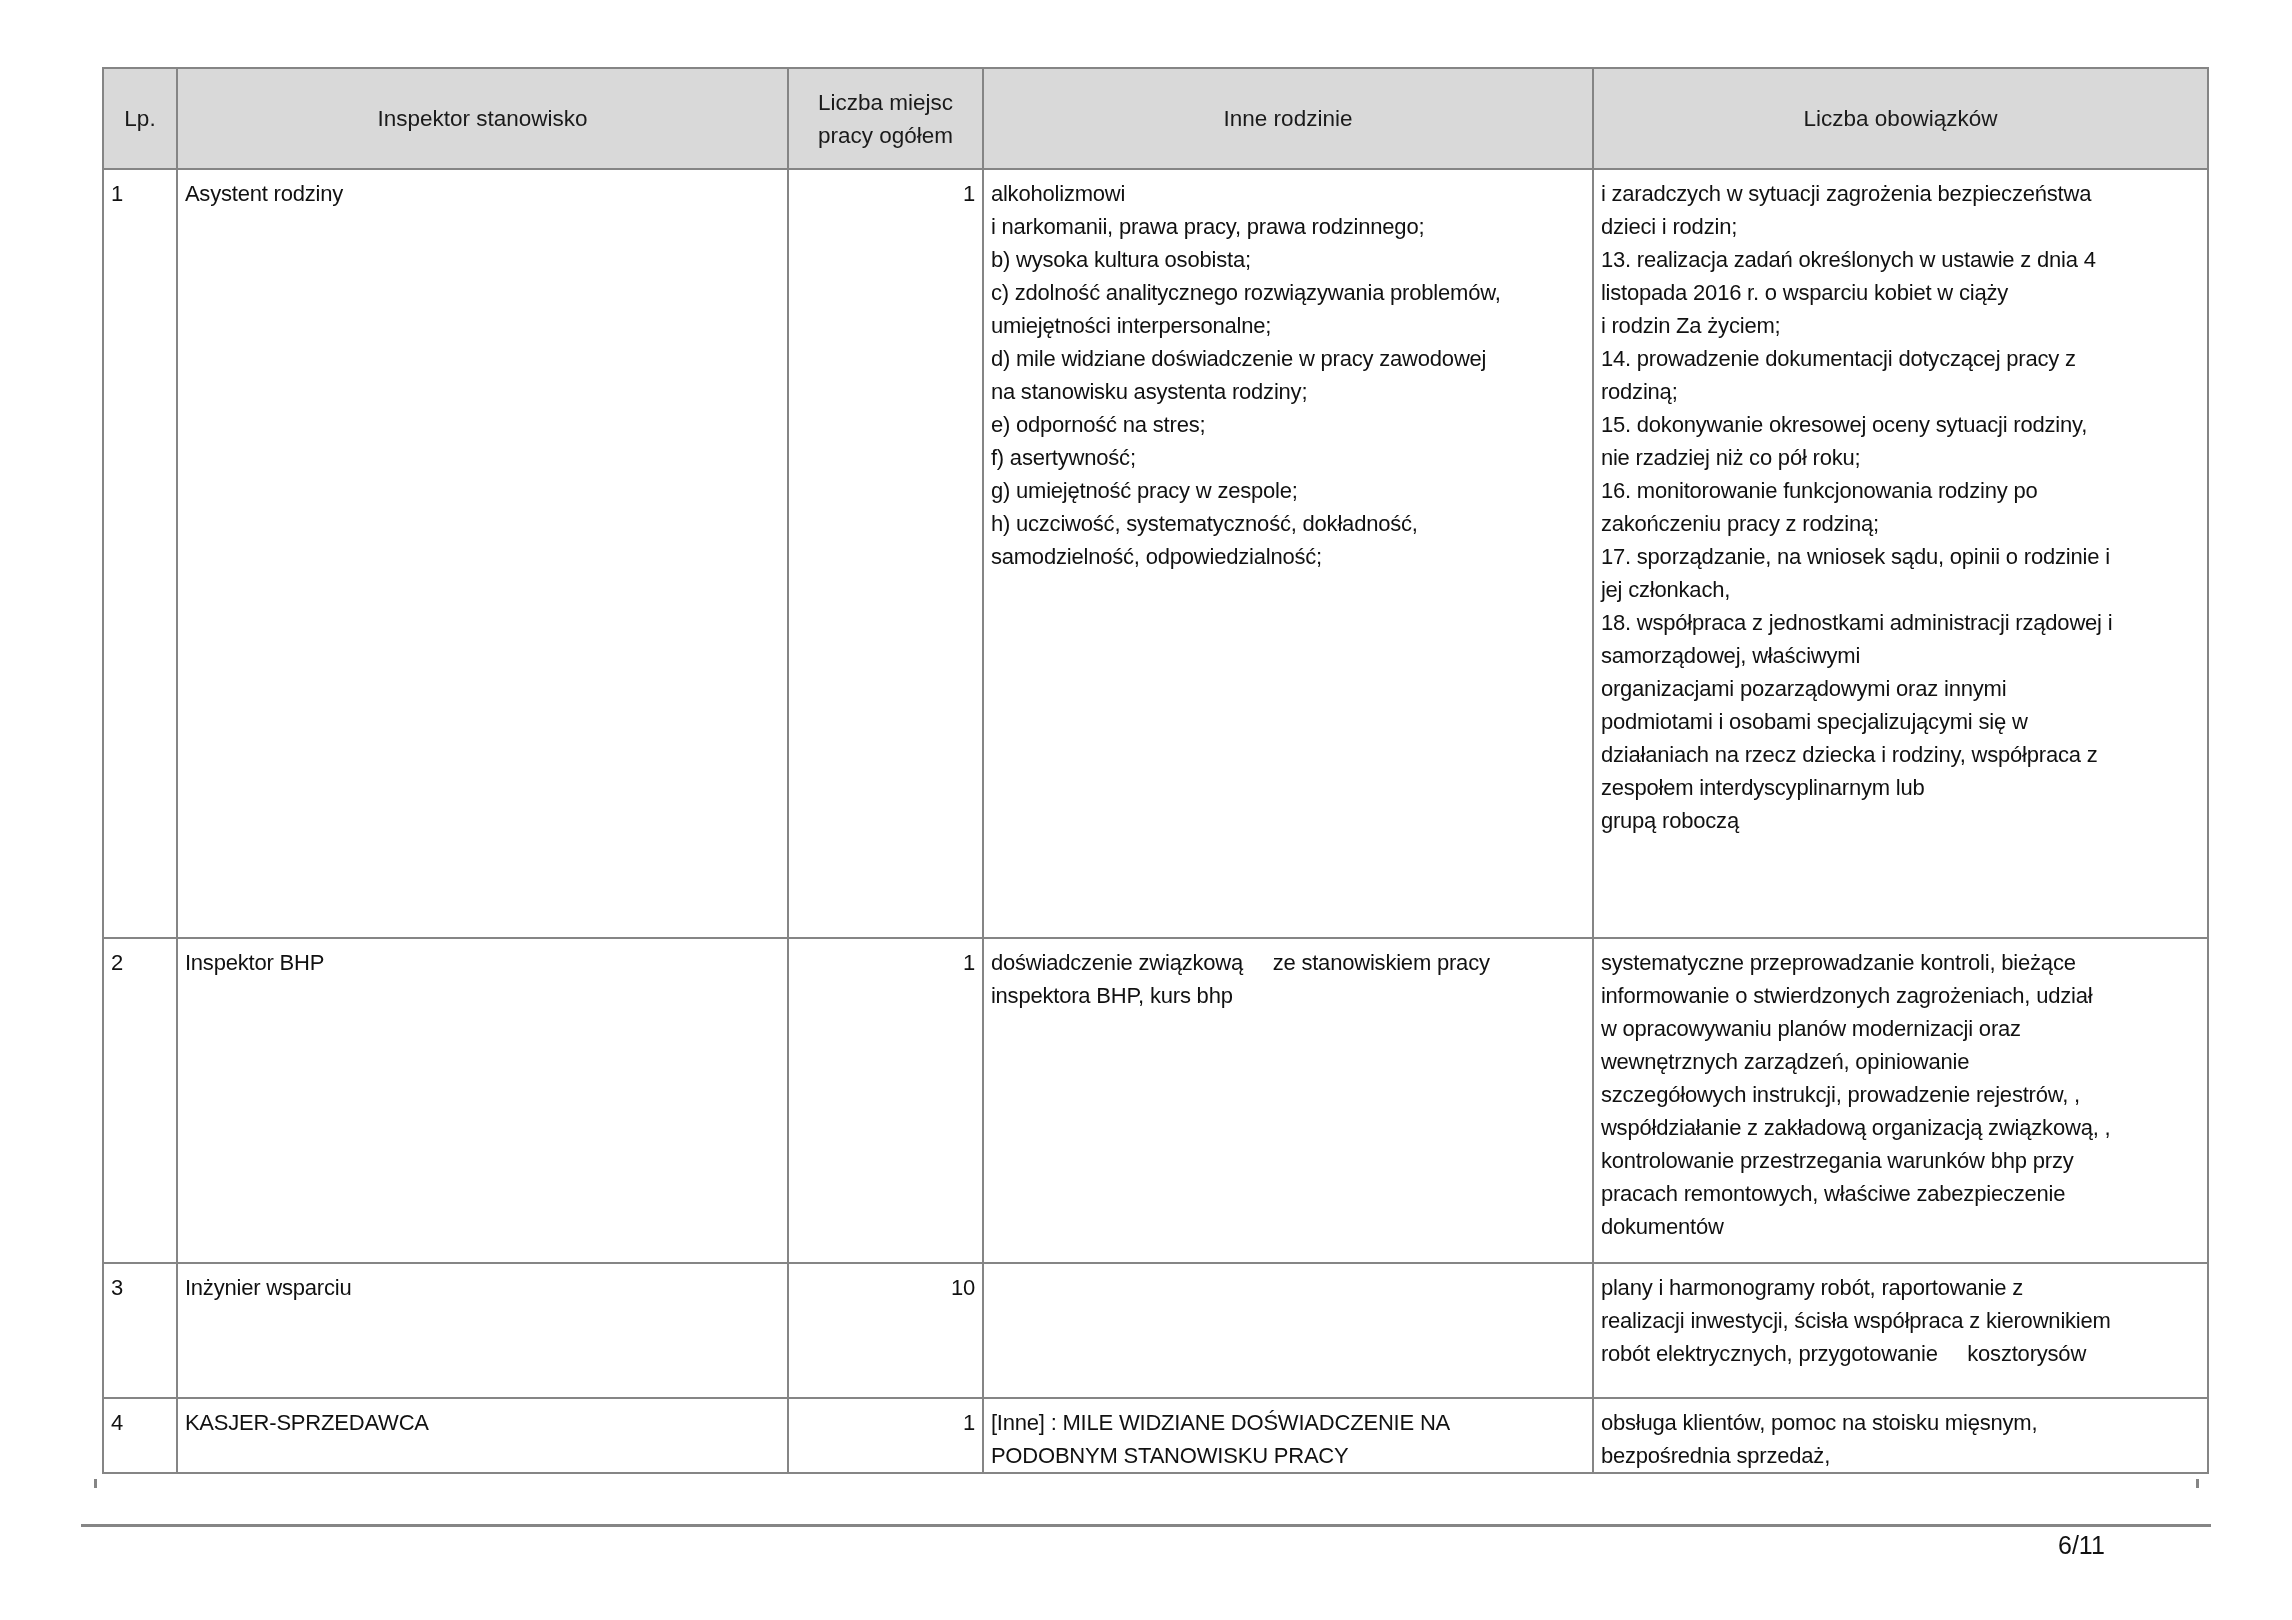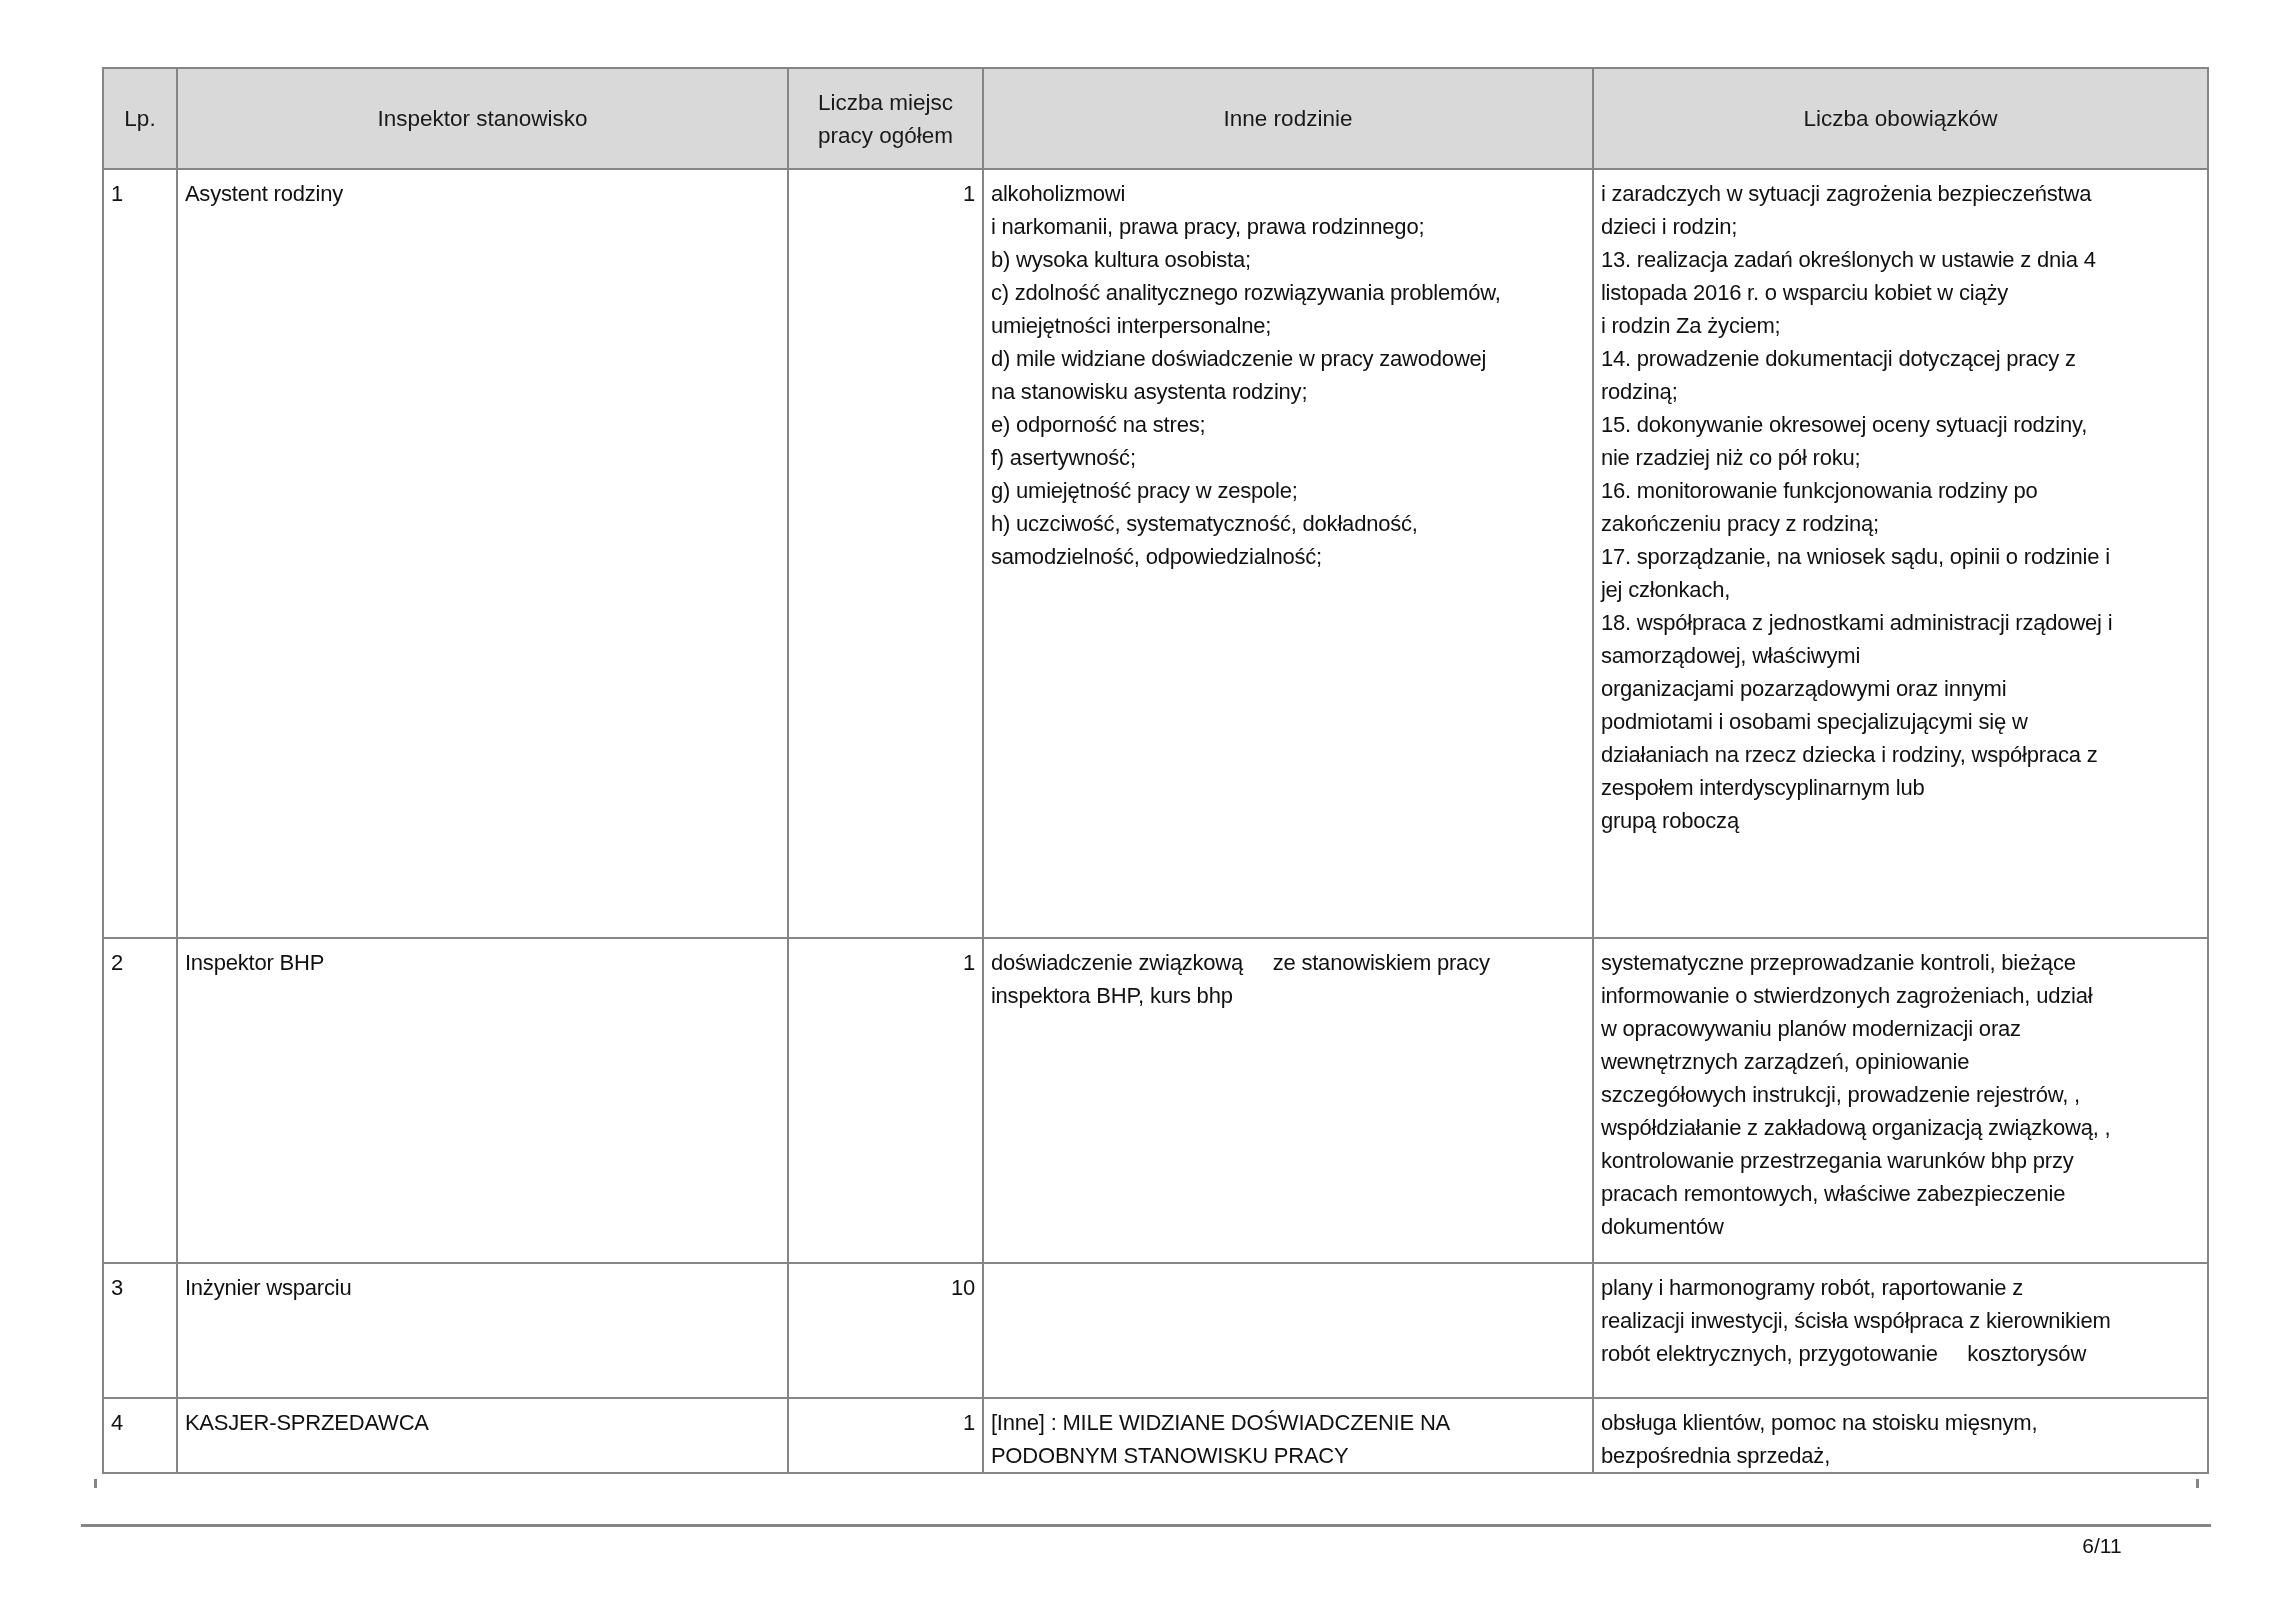--- a/index.html
+++ b/index.html
@@ -12,22 +12,22 @@
             height: 99px; font-size: 22.5px; line-height: 33px; color: #1a1a1a; }
   .cell { font-size: 22px; line-height: 33px; padding: 6.9px 6.9px 0 6.9px; white-space: pre-line;
           letter-spacing: -0.2px; }
   .num { text-align: right; }
   .r1 td { height: 767px; }
   .r2 td { height: 323px; }
   .r3 td { height: 133px; }
   .r4 td { height: 71px; }
   .stub { position: absolute; top: 1479px; width: 2.9px; height: 8.8px; background: #858585; }
   .footer-line { position: absolute; left: 81px; top: 1524px; width: 2130px; height: 2.9px; background: #858585; }
-  .page-num { position: absolute; left: 2058px; top: 1531px; width: 88px; text-align: center;
-              font-size: 21px; line-height: 29px; color: #111; }
+  .page-num { position: absolute; left: 2058px; top: 1531px; width: 88px; 
+              font-size: 25px; line-height: 29px; color: #111; }
 </style>
 </head>
 <body>
 
 <table class="tbl">
   <colgroup>
     <col style="width:74px">
     <col style="width:611px">
     <col style="width:195px">
     <col style="width:610px">

